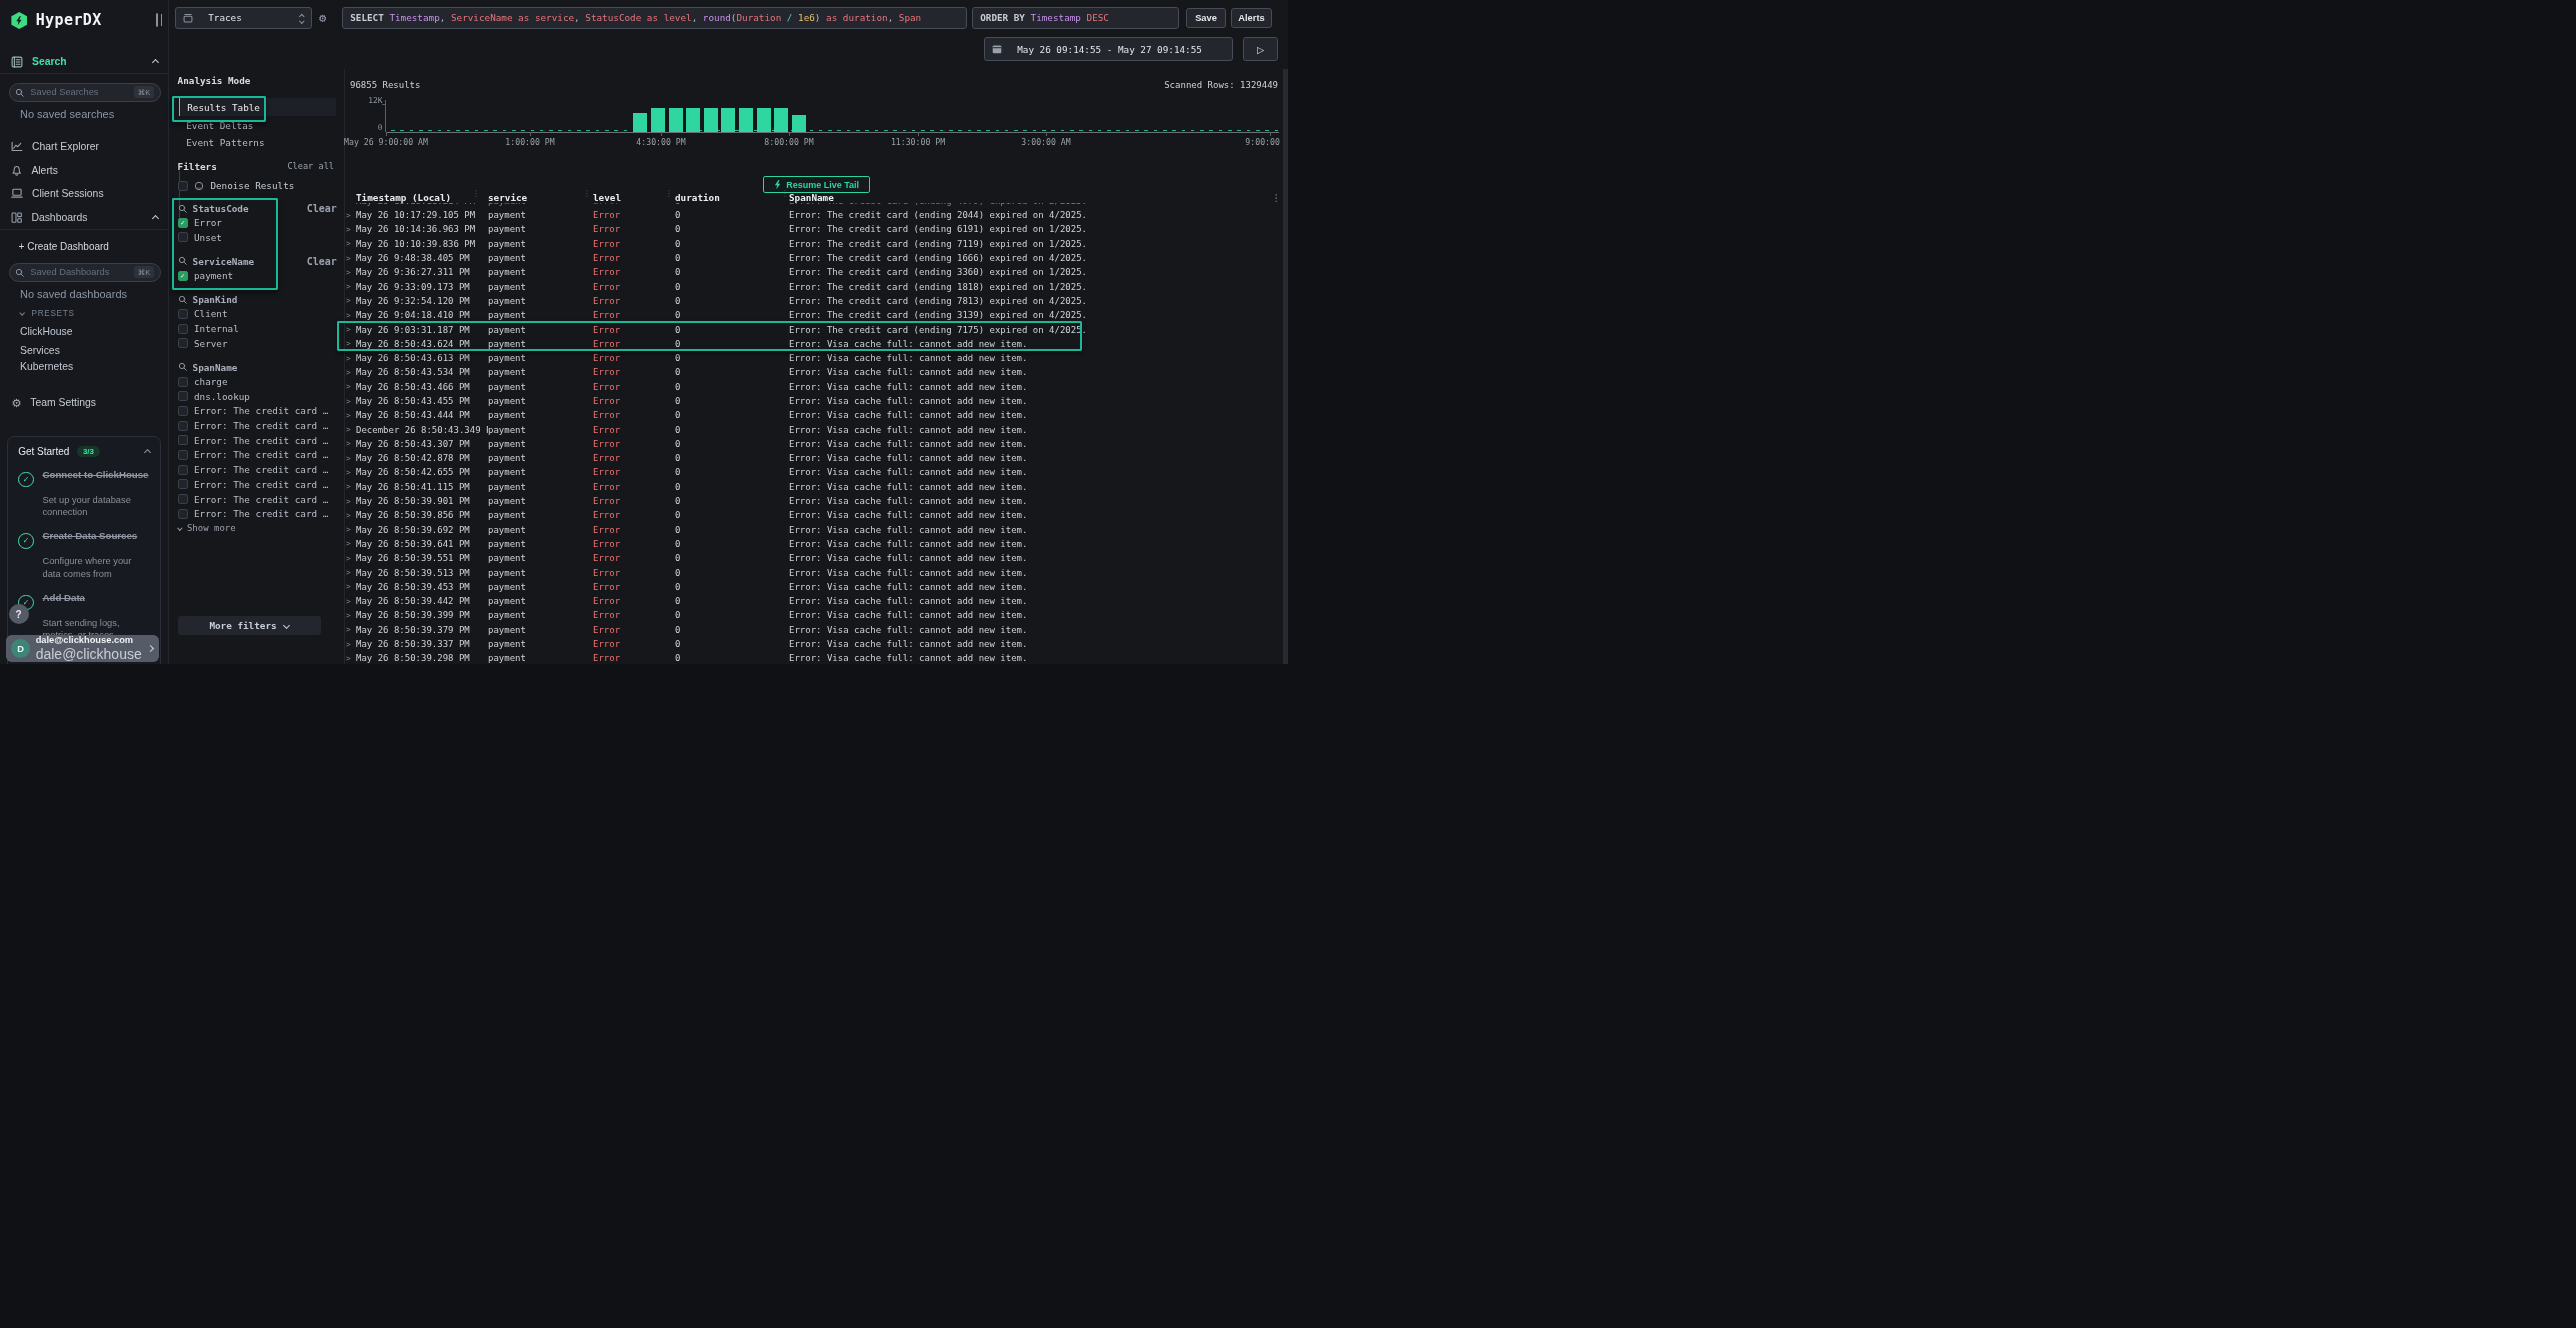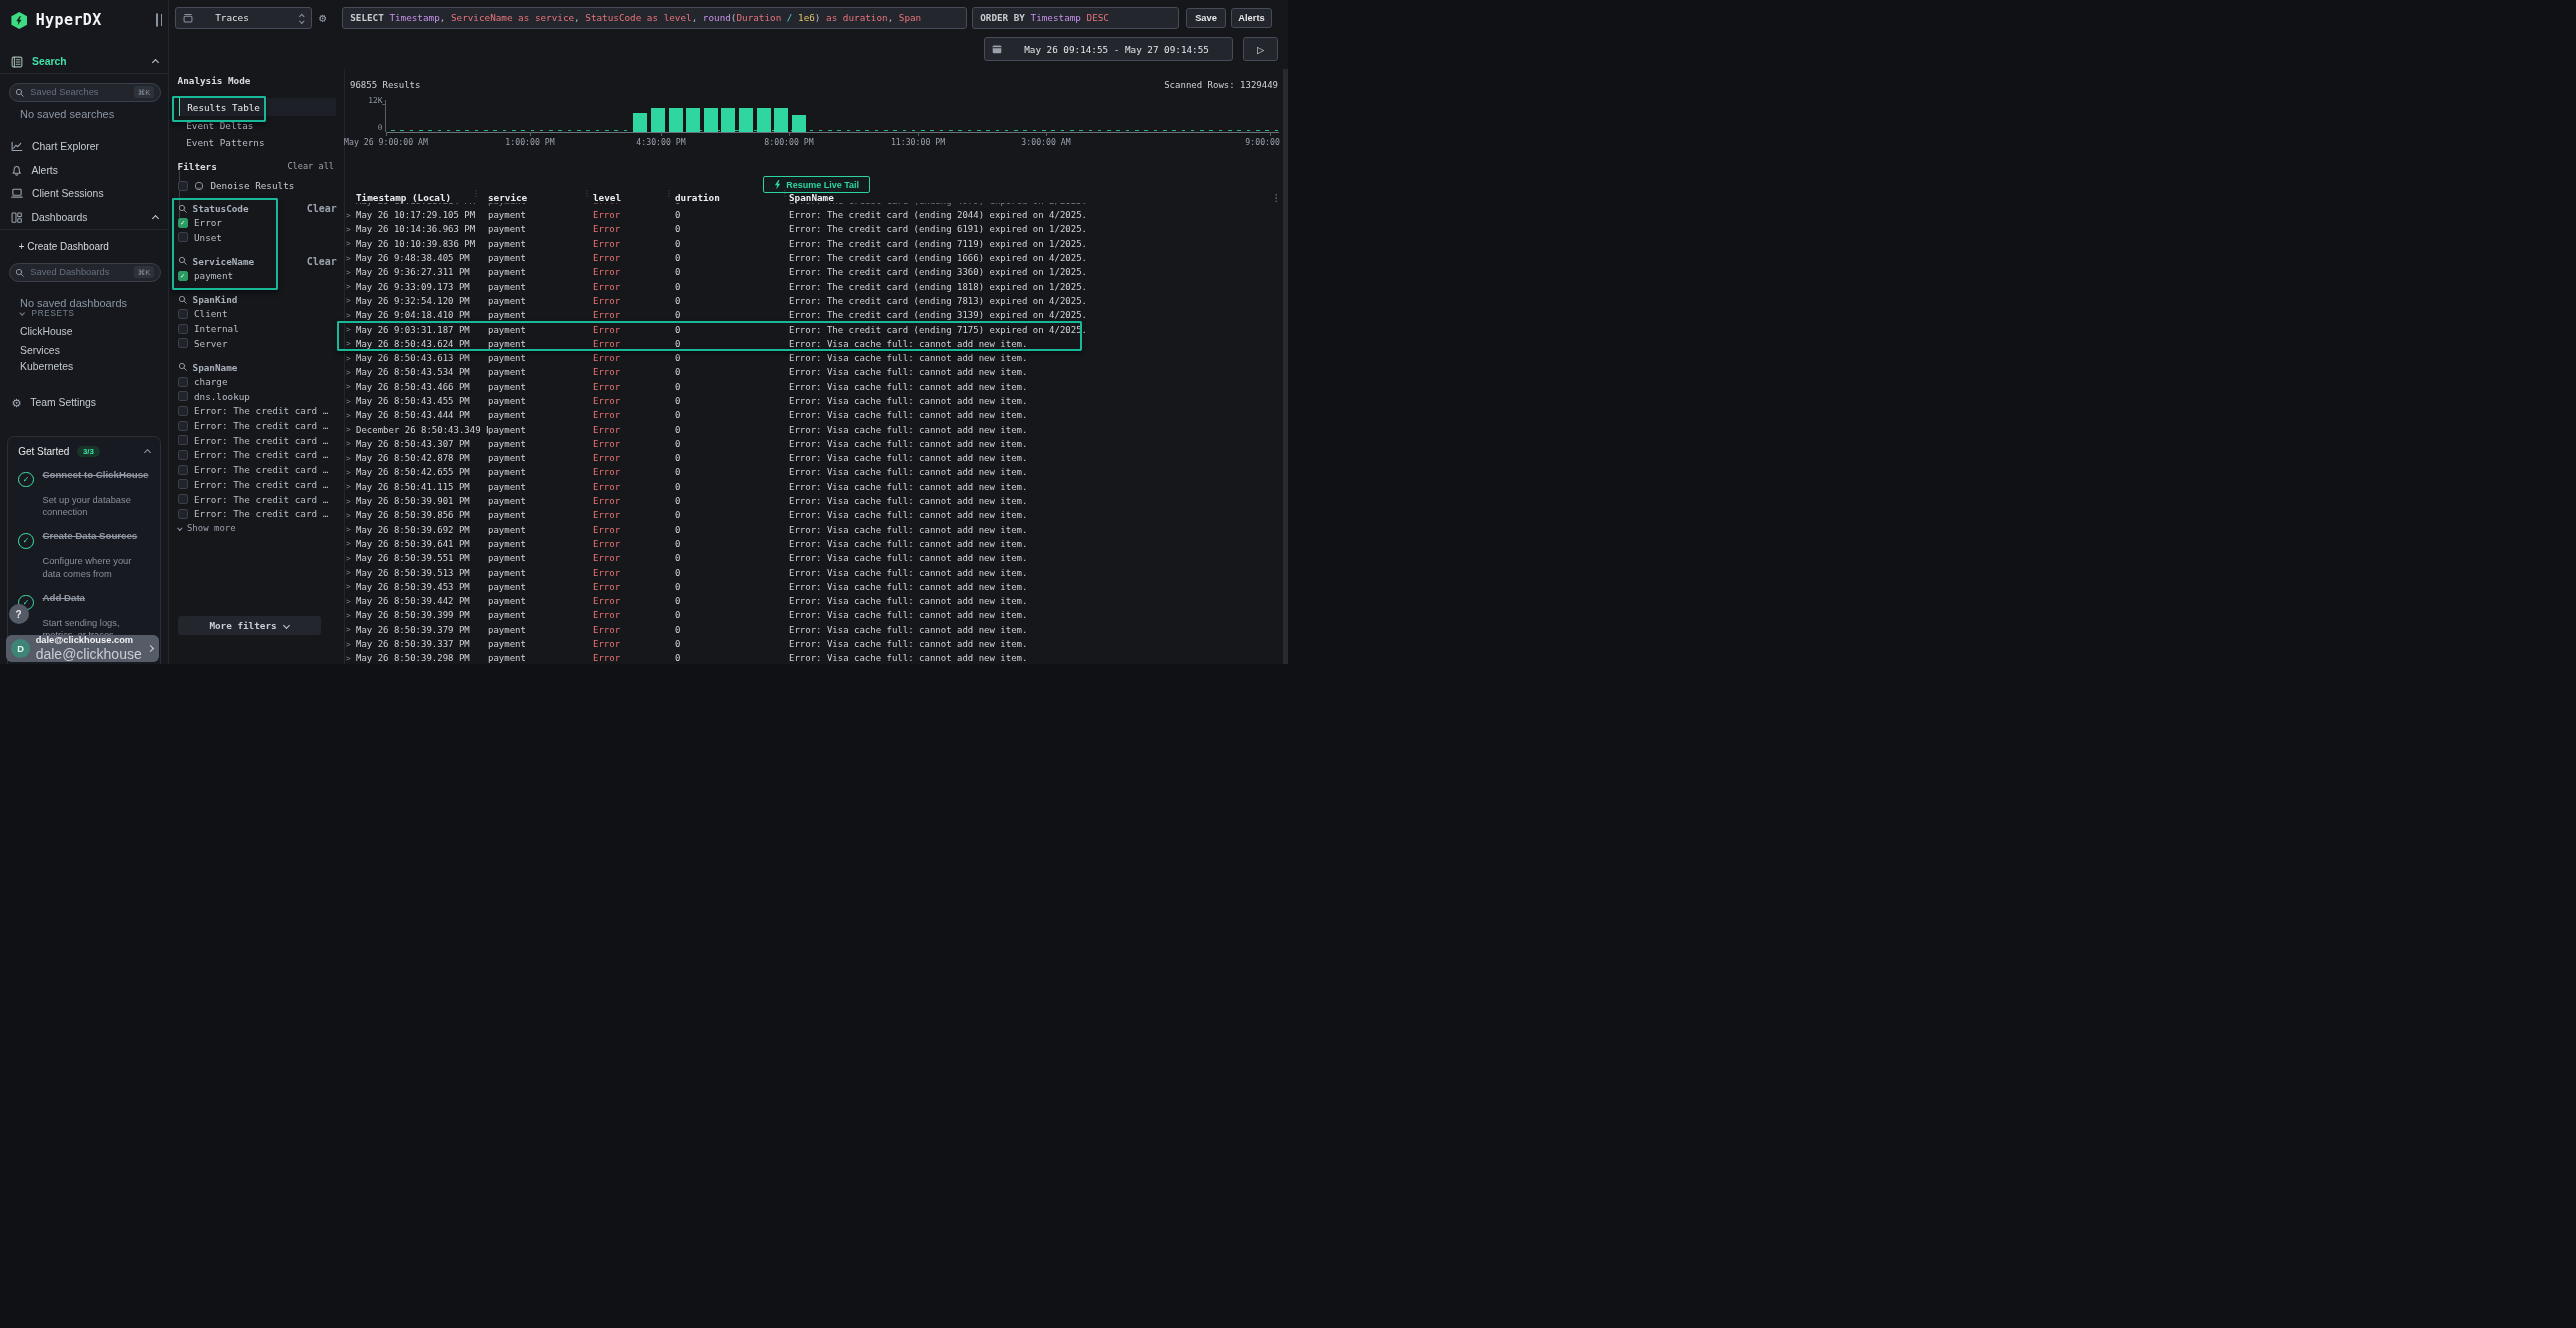--- a/index.html
+++ b/index.html
@@ -39,21 +39,21 @@
   .gs-check{flex:0 0 15.7px;width:15.7px;height:15.7px;border:1.1px solid var(--accent);border-radius:50%;color:var(--accent);display:flex;align-items:center;justify-content:center;font-size:7.9px;margin-top:2.9px}
   .gs-title{font-weight:bold;font-size:9.7px;color:#9298a3;text-decoration:line-through}
   .gs-desc{font-size:9.3px;color:#8a9099;margin-top:14px;line-height:1.35}
   #help-btn{position:absolute;left:8.6px;top:604px;width:20px;height:20px;border-radius:50%;background:#555b66;color:#e8eaee;display:flex;align-items:center;justify-content:center;font-weight:bold;font-size:10px;z-index:8;cursor:pointer}
   #user-chip{position:absolute;left:5.7px;width:153px;top:635px;height:27px;background:rgba(92,98,110,.92);border-radius:5.7px;display:flex;align-items:center;gap:5.7px;padding:0 5.7px;z-index:8;cursor:pointer}
   .avatar{width:18.6px;height:18.6px;border-radius:50%;background:#3e8577;color:#eafaf4;display:flex;align-items:center;justify-content:center;font-weight:bold;font-size:9.3px;flex:0 0 18.6px}
   .uc-name{font-weight:bold;font-size:9.3px;color:#f0f2f5;line-height:1.15;white-space:nowrap;overflow:hidden}
   .uc-sub{font-size:14px;color:#c9cdd5;white-space:nowrap;overflow:hidden}
 
   
-  .inputbox{position:absolute;background:var(--input-bg);border:0.7px solid var(--input-line);border-radius:2.9px;display:flex;align-items:center;font-size:9.3px;color:#e3e6ea;padding:0 7.2px;gap:22px}
+  .inputbox{position:absolute;background:var(--input-bg);border:0.7px solid var(--input-line);border-radius:2.9px;display:flex;align-items:center;font-size:9.3px;color:#e3e6ea;padding:0 7.2px;gap:15px}
   .btn{position:absolute;background:var(--input-bg);border:0.7px solid var(--input-line);border-radius:2.9px;display:flex;align-items:center;justify-content:center;font-weight:bold;font-size:9.3px;color:#e6e8ec;cursor:pointer}
   .tok-kw{color:var(--kw);font-weight:bold}
   .tok-plain{color:#b9bec7}
   .tok-purple{color:var(--purple)}
   .tok-red{color:var(--red)}
   .tok-cyan{color:var(--cyan)}
   .tok-yellow{color:var(--yellow)}
   .sqltext{white-space:nowrap;overflow:hidden;flex:1}
   .updown{display:flex;flex-direction:column;gap:1.4px;color:#8b93a0}
 
@@ -182,21 +182,21 @@
     </div>
 
     <div class="pill" style="top:263px">
       <svg width="9.3" height="9.3" viewBox="0 0 14 14" class="icm">
           <circle cx="6" cy="6" r="4"></circle>
           <line x1="9" y1="9" x2="12.5" y2="12.5"></line>
         </svg>
       <input placeholder="Saved Dashboards" style="">
       <span class="kbd">⌘K</span>
     </div>
-    <div class="empty-note" style="top:297px">No saved dashboards</div>
+    <div class="empty-note" style="top:288px">No saved dashboards</div>
 
     <div class="abs" style="left:20px;top:309px;display:flex;align-items:center;gap:7.2px;color:#78818f;font-size:8.2px;letter-spacing:0.7px">
       <span class="chev down" style="width:4.3px;height:4.3px"></span>
       <span>PRESETS</span>
     </div>
     <div class="preset-item" style="top:326px">ClickHouse</div>
     <div class="preset-item" style="top:345px">Services</div>
     <div class="preset-item" style="top:361px">Kubernetes</div>
 
     <div class="navrow" style="top:392px">

